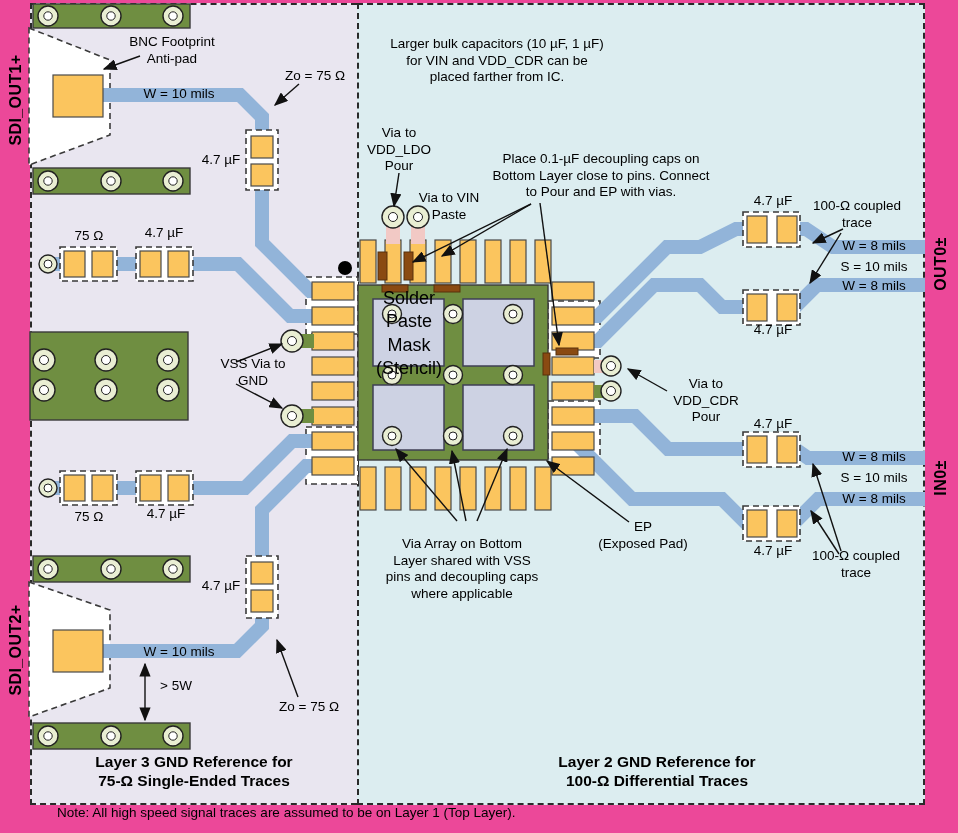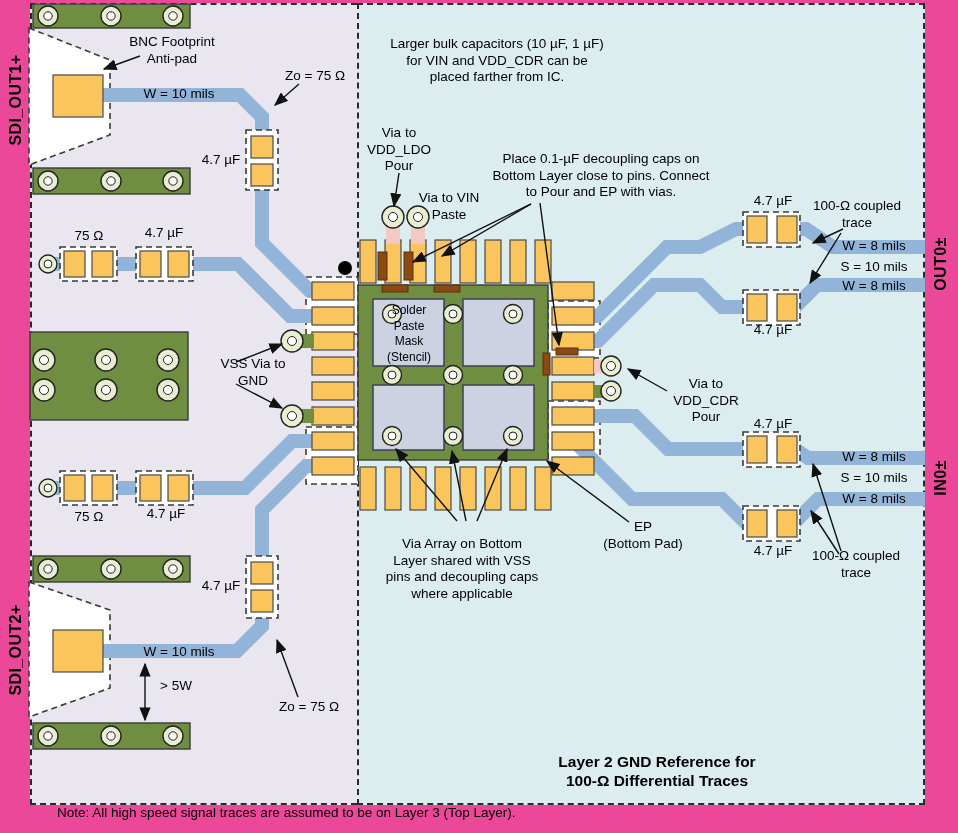--- a/index.html
+++ b/index.html
@@ -5,21 +5,21 @@
   html,body{margin:0;padding:0;background:#fff;}
   #stage{position:relative;width:958px;height:833px;background:#ec4899;overflow:hidden;
          font-family:"Liberation Sans",sans-serif;}
   .region{position:absolute;box-sizing:border-box;border:2px dashed #2a2a2a;}
   #regL{left:30px;top:3px;width:327px;height:802px;background:var(--board_left,#e9e6f0);border-right:none;}
   #regR{left:357px;top:3px;width:568px;height:802px;background:var(--board_right,#dcedf0);}
   svg#art{position:absolute;left:0;top:0;pointer-events:none;}
   .lbl{position:absolute;transform:translate(-50%,-50%);text-align:center;white-space:pre-line;
        font-size:13.5px;line-height:1.24;color:#000;}
   .lbl.bold{font-weight:bold;font-size:15.5px;}
-  .lbl.small{font-size:12px;line-height:1.3;}
+  .lbl.small{font-size:18px;line-height:1.3;}
   .lbl.rot{transform:translate(-50%,-50%) rotate(-90deg);font-weight:bold;font-size:16px;letter-spacing:.4px;}
   .lbl.leftal{transform:translate(0,-50%);text-align:left;}
   
   .pad{fill:var(--pad,#fbc55e);stroke:#4a4a4a;stroke-width:1.2;}
   .gnd{fill:var(--gnd,#6f8e41);stroke:#3a3a3a;stroke-width:1.4;}
   .trace{stroke:var(--trace,#92b4d9);stroke-width:14;fill:none;stroke-linejoin:miter;stroke-linecap:butt;}
   .wbox{fill:#fff;stroke:#3a3a3a;stroke-width:1.6;stroke-dasharray:6 4;}
   .apad{fill:#fff;stroke:#3a3a3a;stroke-width:1.6;stroke-dasharray:6 4;}
   .viaring{fill:var(--via_ring,#e9eed3);stroke:#222;stroke-width:1.4;}
   .viahole{fill:#fff;stroke:#222;stroke-width:1;}
@@ -292,44 +292,46 @@
   <div class="lbl" style="left:89px;top:236px">75 Ω</div>
   <div class="lbl" style="left:164px;top:233px">4.7 µF</div>
   <div class="lbl" style="left:253px;top:373px">VSS Via to
 GND</div>
   <div class="lbl" style="left:89px;top:517px">75 Ω</div>
   <div class="lbl" style="left:166px;top:514px">4.7 µF</div>
   <div class="lbl" style="left:221px;top:586px">4.7 µF</div>
   <div class="lbl" style="left:179px;top:652px">W = 10 mils</div>
   <div class="lbl" style="left:176px;top:686px">&gt; 5W</div>
   <div class="lbl" style="left:309px;top:707px">Zo = 75 Ω</div>
+  <div class="lbl bold" style="left:194px;top:771px">Layer 3 GND Reference for
+75-Ω Single-Ended Traces</div>
   <div class="lbl bold" style="left:657px;top:771px">Layer 2 GND Reference for
 100-Ω Differential Traces</div>
-  <div class="lbl leftal" style="left:57px;top:813px">Note: All high speed signal traces are assumed to be on Layer 3 (Top Layer).</div>
+  <div class="lbl leftal" style="left:57px;top:813px">Note: All high speed signal traces are assumed to be on Layer 1 (Top Layer).</div>
 
   <div class="lbl" style="left:497px;top:61px">Larger bulk capacitors (10 µF, 1 µF)
 for VIN and VDD_CDR can be
 placed farther from IC.</div>
   <div class="lbl" style="left:399px;top:150px">Via to
 VDD_LDO
 Pour</div>
   <div class="lbl" style="left:449px;top:207px">Via to VIN
 Paste</div>
   <div class="lbl" style="left:601px;top:176px">Place 0.1-µF decoupling caps on
 Bottom Layer close to pins. Connect
 to Pour and EP with vias.</div>
   <div class="lbl small" style="left:409px;top:334px">Solder
 Paste
 Mask
 (Stencil)</div>
   <div class="lbl" style="left:706px;top:401px">Via to
 VDD_CDR
 Pour</div>
   <div class="lbl" style="left:643px;top:536px">EP
-(Bottom Pad)</div>
+(Exposed Pad)</div>
   <div class="lbl" style="left:462px;top:569px">Via Array on Bottom
 Layer shared with VSS
 pins and decoupling caps
 where applicable</div>
 
   <div class="lbl" style="left:773px;top:201px">4.7 µF</div>
   <div class="lbl" style="left:773px;top:330px">4.7 µF</div>
   <div class="lbl" style="left:857px;top:215px">100-Ω coupled
 trace</div>
   <div class="lbl" style="left:874px;top:246px">W = 8 mils</div>

